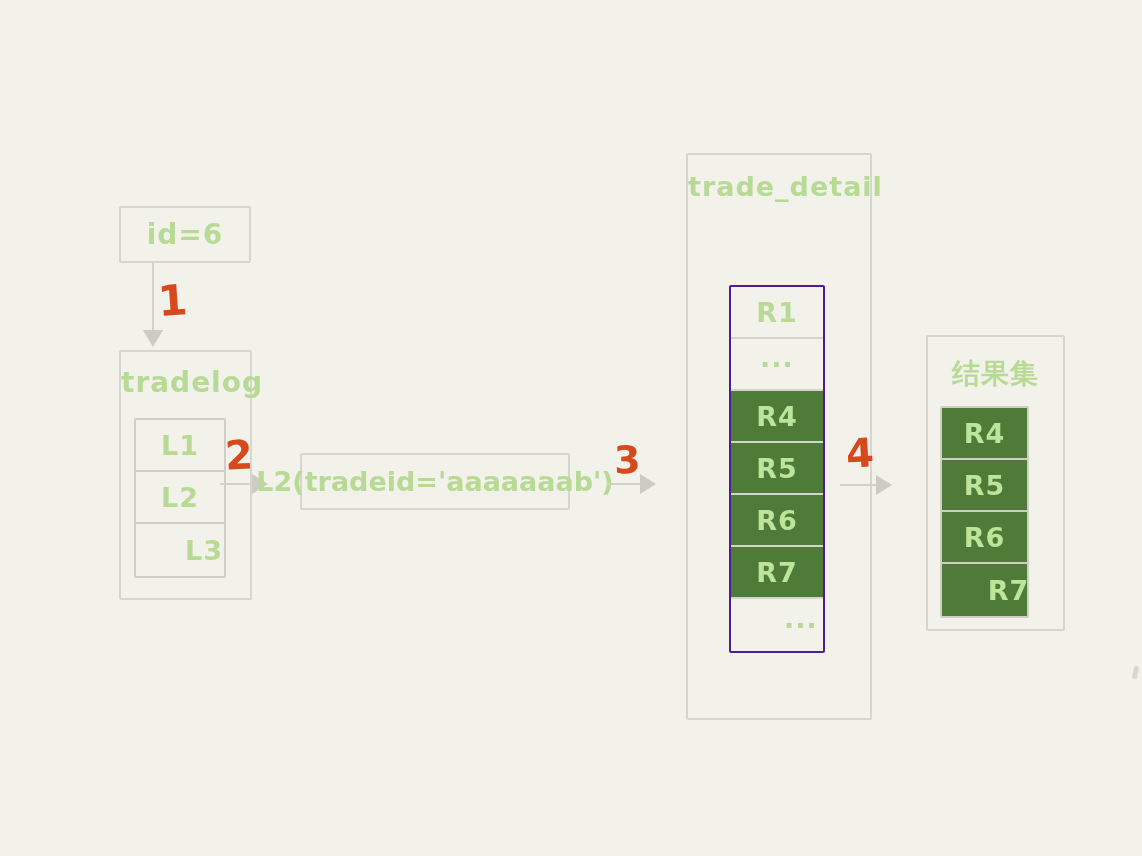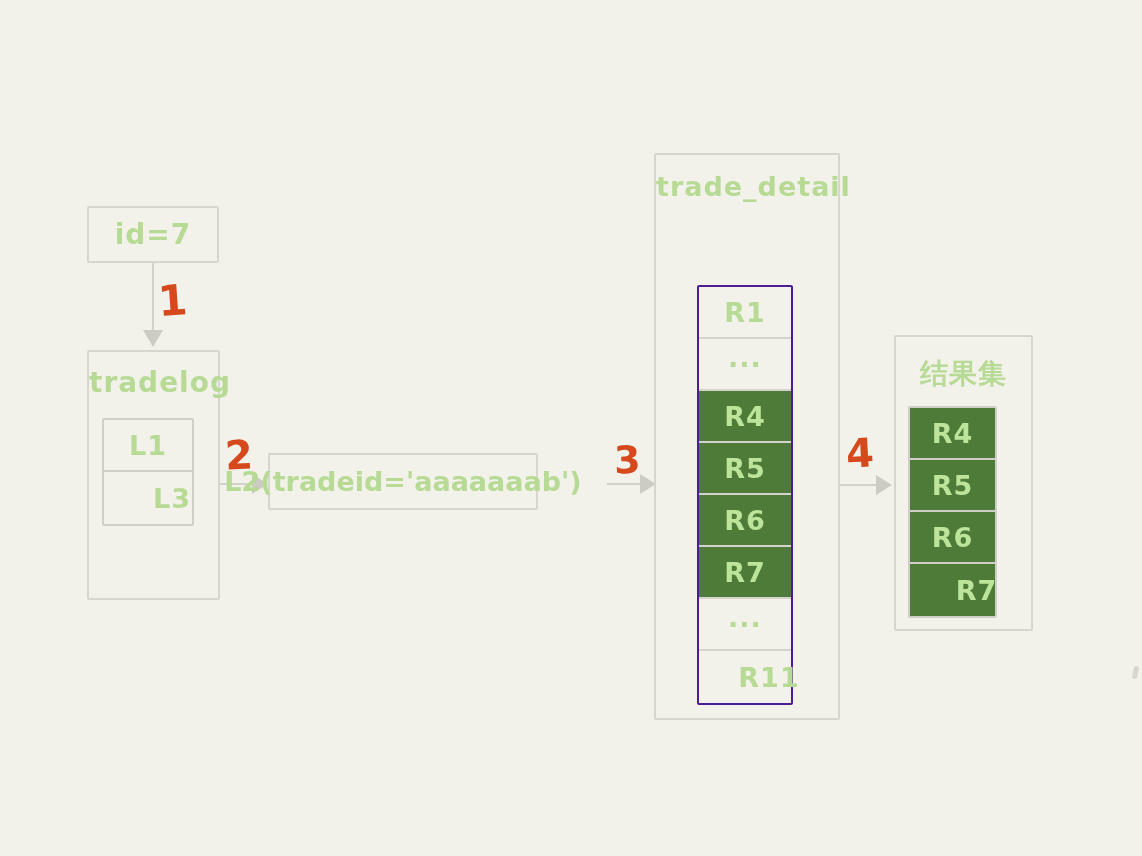--- a/index.html
+++ b/index.html
@@ -14,20 +14,21 @@
     background:#f2f1ea;
     overflow:hidden;
   }
   
   .box{
     position:absolute;
     border:2px solid #d7d6ce;
     border-radius:2px;
     box-sizing:border-box;
     background:#f2f1ea;
+    margin-left:32px;
   }
   .center-flex{
     display:flex;align-items:center;justify-content:center;
   }
   .hand{
     color:#b7da95;
     font-weight:bold;
     letter-spacing:1px;
   }
   
@@ -98,31 +99,32 @@
     position:absolute;left:1133px;top:666px;width:5px;height:13px;
     background:#d8d7cf;border-radius:2px;transform:rotate(12deg);
   }
 </style>
 </head>
 <body>
 
 <div class="canvas">
 
   <div class="box id-box center-flex hand">
-    <span>id=7</span>
+    <span>id=6</span>
   </div>
 
   <div class="line" style="left:152px;top:263px;width:2px;height:70px;"></div>
   <div class="head down" style="left:143px;top:330px;"></div>
   <div class="step s1">1</div>
 
   <div class="box tradelog-box">
     <div class="tradelog-title hand">tradelog</div>
     <div class="tradelog-table">
       <div class="cell hand">L1</div>
+      <div class="cell hand">L2</div>
       <div class="cell hand">L3</div>
     </div>
   </div>
 
   <div class="line" style="left:220px;top:483px;width:34px;height:2px;"></div>
   <div class="head right" style="left:252px;top:474px;"></div>
   <div class="step s2">2</div>
 
   <div class="box lookup-box center-flex hand">
     <span>L2(tradeid='aaaaaaab')</span>
@@ -135,21 +137,20 @@
   <div class="box detail-box">
     <div class="detail-title1 hand">trade_detail</div>
     <div class="detail-table">
       <div class="cell hand">R1</div>
       <div class="cell hand">···</div>
       <div class="cell hand hl">R4</div>
       <div class="cell hand hl">R5</div>
       <div class="cell hand hl">R6</div>
       <div class="cell hand hl">R7</div>
       <div class="cell hand">···</div>
-      <div class="cell hand">R11</div>
     </div>
   </div>
 
   <div class="line" style="left:840px;top:484px;width:38px;height:2px;"></div>
   <div class="head right" style="left:876px;top:475px;"></div>
   <div class="step s4">4</div>
 
   <div class="box result-box">
     <div class="result-title hand">结果集</div>
     <div class="result-table">

